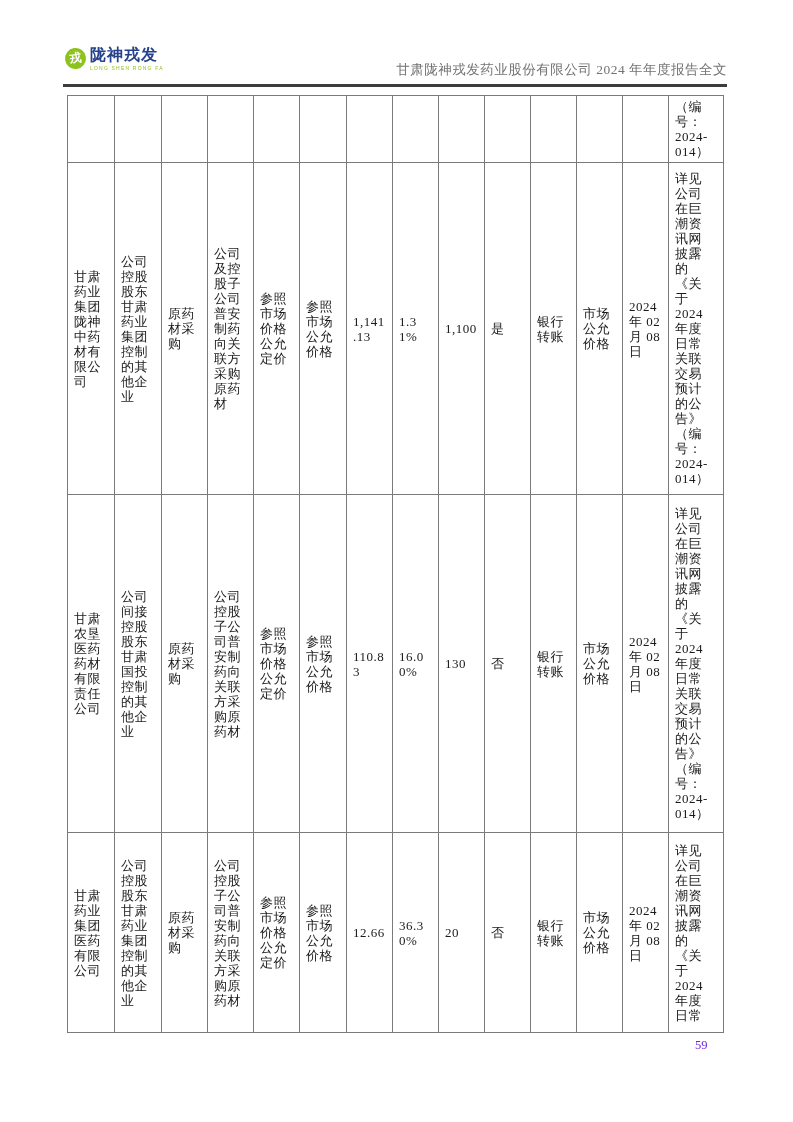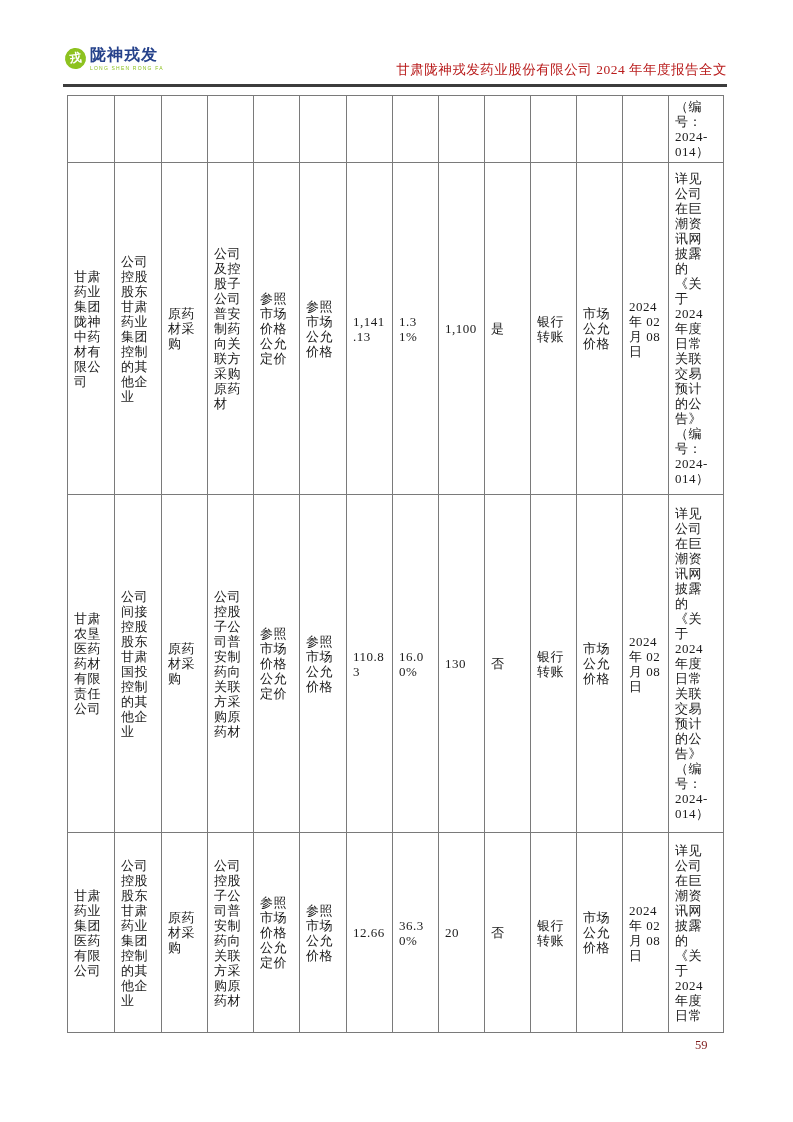--- a/index.html
+++ b/index.html
@@ -12,40 +12,40 @@
   .logo{position:absolute;left:2px;top:1px;display:flex;align-items:flex-start;}
   .logo-circle{width:21px;height:21px;border-radius:50%;background:#8dc21f;
                display:flex;align-items:center;justify-content:center;
                color:#fff;font-size:12px;font-weight:bold;
                font-family:"Liberation Sans",sans-serif;transform:rotate(-8deg);}
   .logo-txt{margin-left:4px;display:flex;flex-direction:column;}
   .logo-cn{font-size:16px;font-weight:bold;color:#26428b;letter-spacing:1px;
            line-height:17px;font-family:Liberation Mono, monospace;}
   .logo-en{font-size:5px;color:#8dc21f;letter-spacing:1.2px;line-height:6px;
            font-family:"Liberation Sans",sans-serif;}
-  .doc-title{position:absolute;right:0;bottom:5px;font-size:13.5px;color:#b91c1c;
+  .doc-title{position:absolute;right:0;bottom:5px;font-size:13.5px;color:#737373;
              letter-spacing:0.5px;}
 
   
   table.rpt{position:absolute;left:67px;top:95px;width:656px;
             border-collapse:collapse;table-layout:fixed;}
   table.rpt td{border:1px solid #7a7a7a;font-size:13px;line-height:15px;
                color:#1a1a1a;letter-spacing:0.5px;vertical-align:middle;
                padding:2px 6px;white-space:pre-line;overflow:hidden;
                word-break:break-all;text-align:left;}
   td.ar{text-align:right;padding-right:6px;font-family:Liberation Serif, serif;}
   td.ac{text-align:center;padding-left:2px;padding-right:2px;}
   td.top{vertical-align:top;padding-top:3px;}
   tr.r0{height:67px;}
   tr.r1{height:332px;}
   tr.r2{height:338px;}
   tr.r3{height:200px;}
 
   
-  .page-num{position:absolute;left:695px;top:1038px;font-size:12.5px;color:#7f1d1d;}
+  .page-num{position:absolute;left:695px;top:1038px;font-size:12.5px;color:#6d28d9;}
 </style>
 </head>
 <body>
 
 <div class="page">
 
   <div class="header">
     <div class="logo">
       <div class="logo-circle">戎</div>
       <div class="logo-txt">

